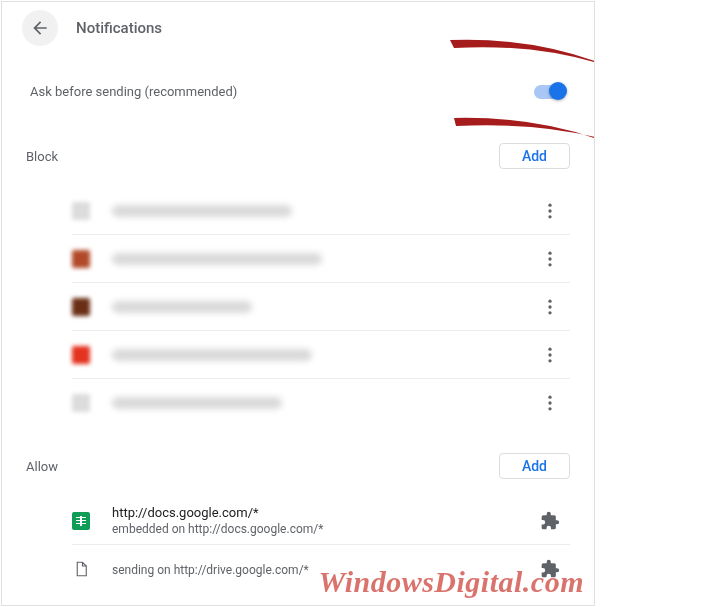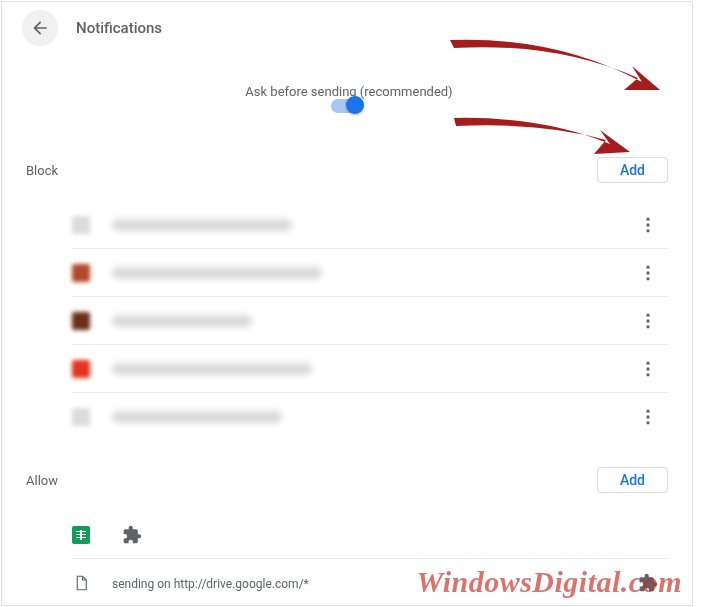--- a/index.html
+++ b/index.html
@@ -9,21 +9,21 @@
     background: #fff;
     width: 720px;
     height: 607px;
     overflow: hidden;
     position: relative;
     color: #202124;
     font-size: 13px;
   }
   .frame {
     border: 1px solid #e0e0e0;
-    width: 692px;
+    width: 594px;
     height: 605px;
     margin: 1px;
     position: relative;
     overflow: hidden;
   }
 
   
   .header {
     display: flex;
     align-items: center;
@@ -45,21 +45,20 @@
   }
 
   
   .section { padding: 0 24px; }
   .ask-row {
     display: flex;
     align-items: center;
     justify-content: space-between;
     margin-top: 38px;
     padding: 0 0 0 4px;
-    flex-direction: column;
   }
   .ask-label { font-size: 13px; color: #5f6368; }
 
   
   .toggle {
     width: 30px; height: 14px;
     border-radius: 8px;
     background: #a9c7f5;
     position: relative;
     cursor: pointer;
@@ -274,20 +273,24 @@
   </div>
 
   <div class="section">
     <div class="section-head allow">
       <div class="section-label">Allow</div>
       <div class="add-btn">Add</div>
     </div>
     <div class="list" id="allow-list">
         <div class="row">
           <div class="favicon sheets-ico"></div>
+          <div class="site-text">
+            <div class="site-name">http://docs.google.com/*</div>
+            <div class="site-sub">embedded on http://docs.google.com/*</div>
+          </div>
           <div class="row-action ext-icon">
             <svg viewBox="0 0 24 24">
               <path d="M20.5 11H19V7a2 2 0 0 0-2-2h-4V3.5a2.5 2.5 0 0 0-5 0V5H4a2 2 0 0 0-2 2v3.8h1.5a2.7 2.7 0 0 1 0 5.4H2V20a2 2 0 0 0 2 2h3.8v-1.5a2.7 2.7 0 0 1 5.4 0V22H17a2 2 0 0 0 2-2v-4h1.5a2.5 2.5 0 0 0 0-5z"></path>
             </svg>
           </div>
         </div>
         <div class="row">
           <div class="favicon file-ico"><svg viewBox="0 0 24 24">
               <path d="M7 3h7l5 5v13a0 0 0 0 1 0 0H7a0 0 0 0 1 0 0V3z"></path>
               <path d="M14 3v5h5"></path>

